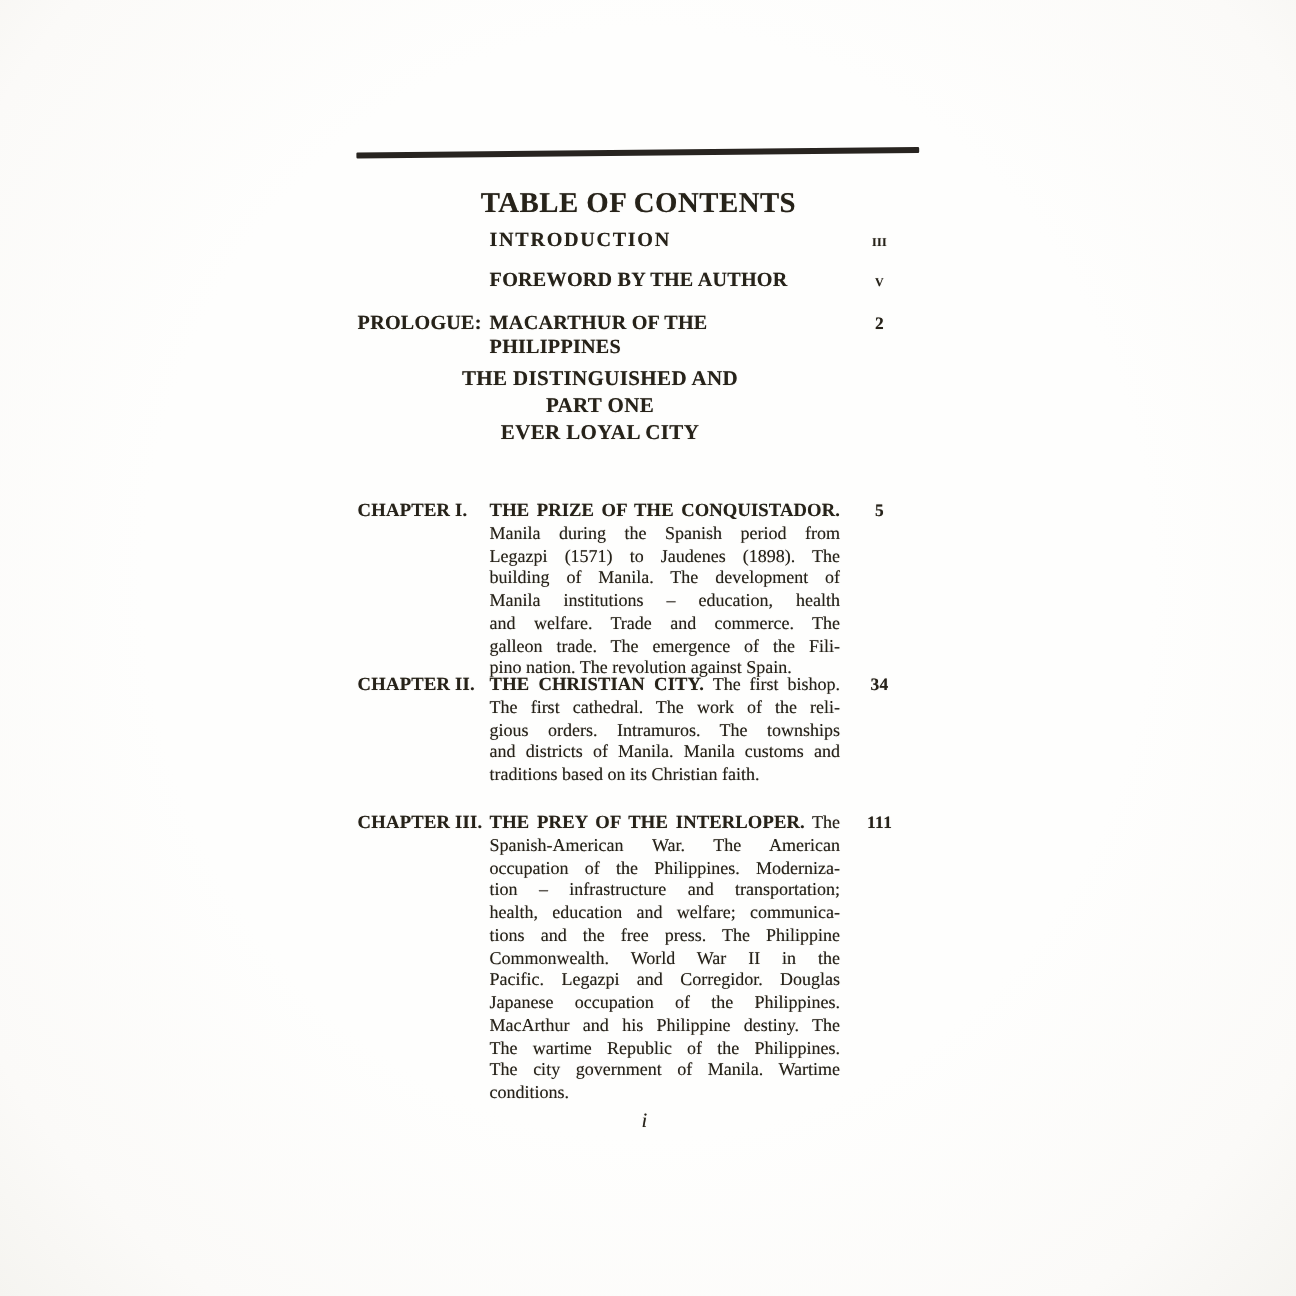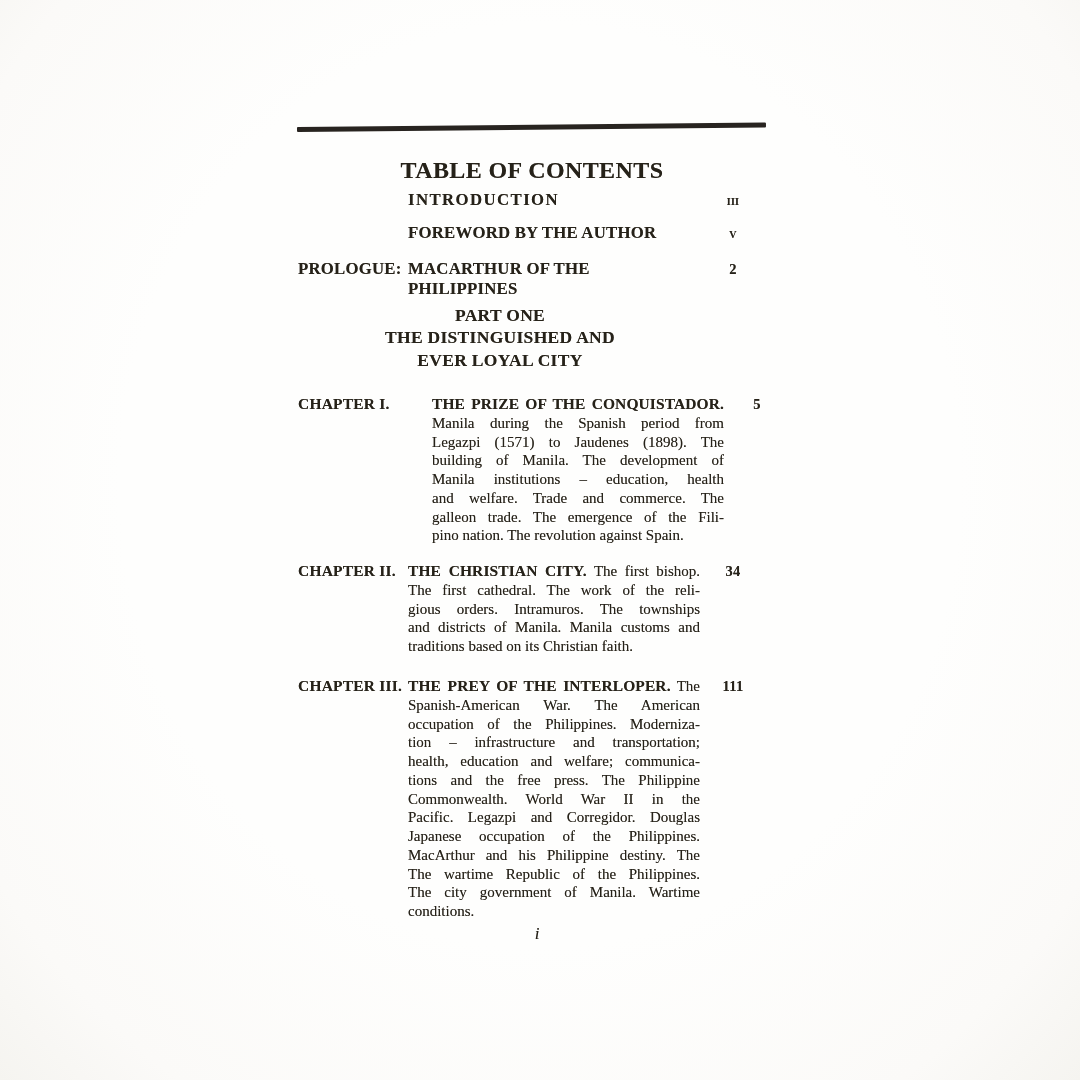--- a/index.html
+++ b/index.html
@@ -58,21 +58,21 @@
   .part-heading {
     position: absolute;
     left: 298px; top: 304px; width: 404px;
     text-align: center;
     font-weight: bold;
     font-size: 17.5px;
     line-height: 22.4px;
     letter-spacing: 0.3px;
   }
   .entry { line-height: 18.75px; }
-  .entry.c1 { top: 395px; gap: 24px; }
+  .entry.c1 { top: 417px; }
   .entry.c2 { top: 562px; }
   .entry.c3 { top: 677px; }
   .entry .col-label {
     font-weight: bold;
     font-size: 15.5px;
     letter-spacing: 0.2px;
   }
   .entry .col-body { width: 292px; flex: none; font-size: 15px; }
   .entry .col-page { font-size: 14.5px; }
   .jl { text-align: justify; text-align-last: justify; line-height: 18.75px; }
@@ -108,22 +108,22 @@
     <div class="col-page sc">v</div>
   </div>
 
   <div class="row front r3">
     <div class="col-label">PROLOGUE:</div>
     <div class="col-title">MACARTHUR OF THE PHILIPPINES</div>
     <div class="col-page">2</div>
   </div>
 
   <div class="part-heading">
+    <div>THE DISTINGUISHED AND</div>
     <div>PART ONE</div>
-    <div>THE DISTINGUISHED AND</div>
     <div>EVER LOYAL CITY</div>
   </div>
 
   <div class="row entry c1">
     <div class="col-label">CHAPTER I.</div>
     <div class="col-body">
       <div class="jl"><b>THE PRIZE OF THE CONQUISTADOR.</b> <span></span></div>
       <div class="jl">Manila during the Spanish period from</div>
       <div class="jl">Legazpi (1571) to Jaudenes (1898). The</div>
       <div class="jl">building of Manila. The development of</div>

